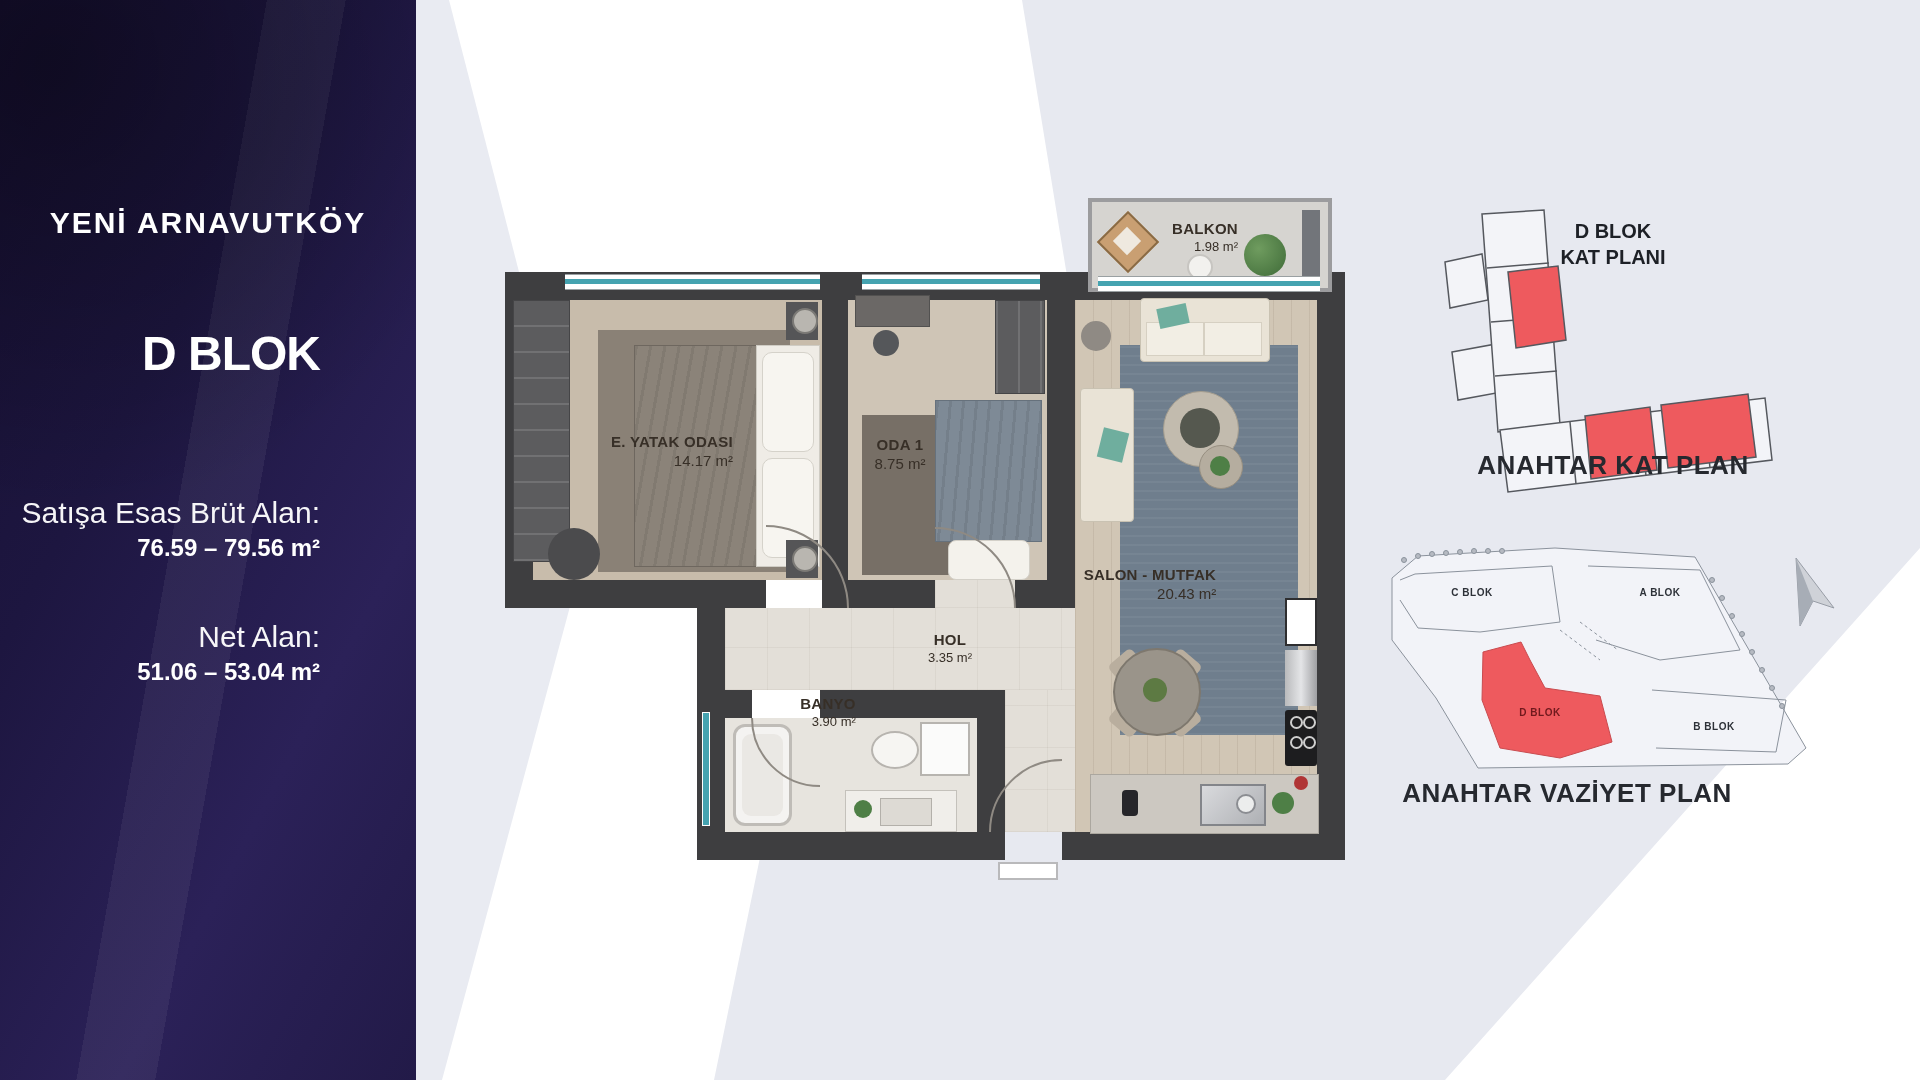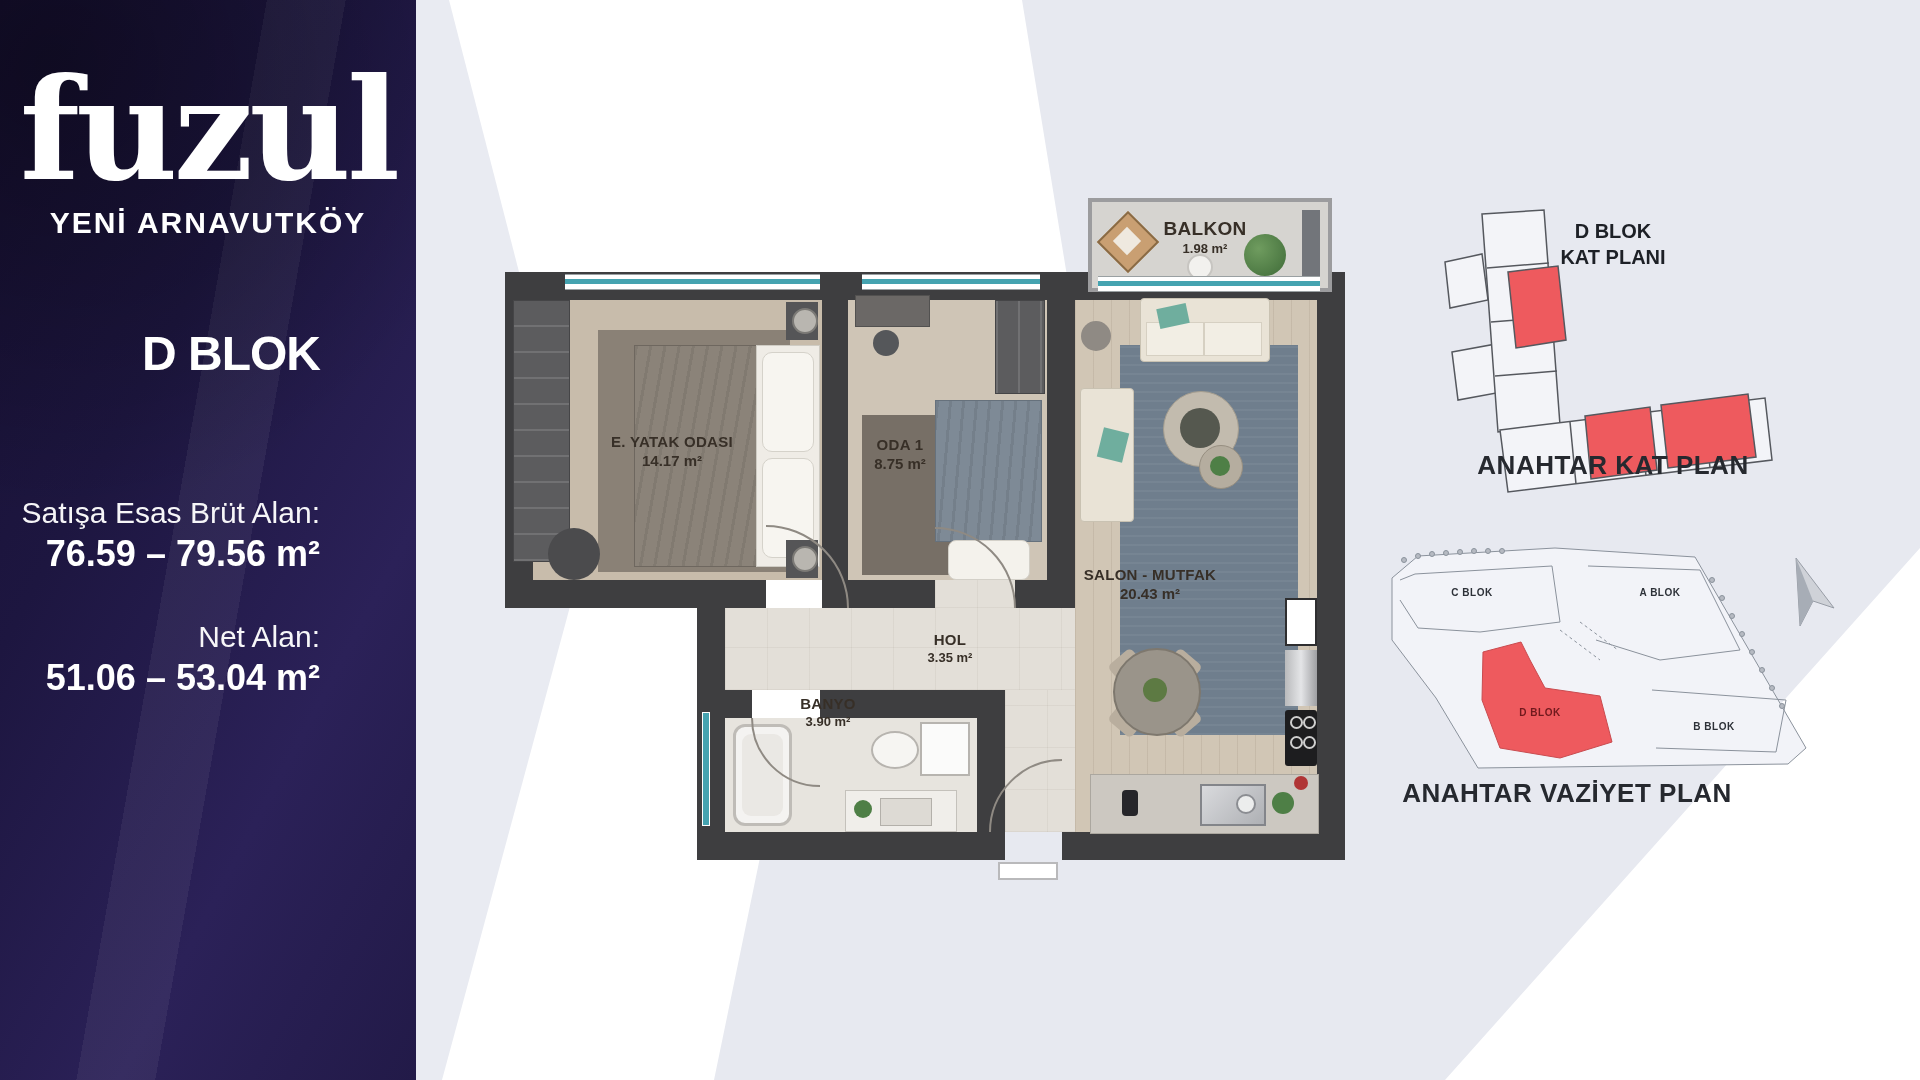--- a/index.html
+++ b/index.html
@@ -20,57 +20,56 @@
     color:#fff;}
   #logo{left:0;top:60px;width:416px;text-align:center;font-family:"DejaVu Serif",serif;
         font-weight:bold;font-size:140px;line-height:1;letter-spacing:-4px;}
   #logo-sub{left:0;top:206px;width:416px;text-align:center;font-weight:bold;
         font-size:30px;letter-spacing:2px;}
   .side-info{right:96px;text-align:right;}
   .blk{top:330px;font-size:48px;font-weight:800;letter-spacing:-1px;line-height:1;}
   .typ{top:390px;font-size:44px;font-weight:800;line-height:1;}
   .typ .sub{font-size:34px;font-weight:500;letter-spacing:1px;}
   .lab{font-size:30px;font-weight:400;color:rgba(255,255,255,.96);line-height:1;}
-  .val{font-size:36px;font-weight:700;line-height:1;}
+  .val{font-size:24px;font-weight:700;line-height:1;}
   .g-lab{top:498px;} .g-val{top:536px;} .n-lab{top:622px;} .n-val{top:660px;}
   
   .wall{position:absolute;background:#3e3e40;}
   .wood{position:absolute;background:#cbc0af;
     background-image:repeating-linear-gradient(90deg,rgba(80,60,40,.10) 0 1px,transparent 1px 16px);}
   .wood2{position:absolute;background:#d1c6b5;
     background-image:repeating-linear-gradient(90deg,rgba(80,60,40,.09) 0 1px,transparent 1px 18px);}
   .tile{position:absolute;background:#e3dfd8;
     background-image:repeating-linear-gradient(0deg,rgba(120,110,95,.08) 0 1px,transparent 1px 42px),
     repeating-linear-gradient(90deg,rgba(120,110,95,.08) 0 1px,transparent 1px 42px);}
   .f{position:absolute;}
   .win{position:absolute;background:#fff;border-top:1px solid #9aa0a2;border-bottom:1px solid #9aa0a2;}
   .win .t{position:absolute;left:0;right:0;top:4px;height:5px;background:#45a3b0;}
   .room-label{position:absolute;text-align:center;color:#372f27;line-height:1.25;transform:translate(-50%,-50%);}
   .room-label .rn{font-size:15px;font-weight:700;letter-spacing:.3px;display:block;}
-  .room-label .ra{font-size:15px;font-weight:700;display:block;}
+  .room-label .ra{font-size:15px;font-weight:400;display:block;text-align:right;}
   .room-label.small .rn{font-size:15px;} .room-label.small .ra{font-size:13px;}
   
   .cap{position:absolute;transform:translate(-50%,0);font-weight:800;color:#26292f;
        font-size:26px;letter-spacing:.5px;white-space:nowrap;}
   .kat-title{position:absolute;transform:translate(-50%,0);font-weight:700;color:#1d2026;
        font-size:20px;line-height:1.3;text-align:center;white-space:nowrap;}
   .site-lab{position:absolute;transform:translate(-50%,-50%);font-weight:700;color:#2d3138;
        font-size:10px;letter-spacing:.5px;white-space:nowrap;}
   .site-lab.red{color:#70191d;}
 </style>
 </head>
 <body>
 
 <div id="canvas">
 
   <div class="abs bg-band-left"></div>
   <div class="abs bg-main"></div>
 
   <div id="sidebar" class="abs">
-    <div id="logo" class="abs">fuzul</div>
     <div id="logo-sub" class="abs">YENİ ARNAVUTKÖY</div>
     <div class="abs side-info blk">D BLOK</div>
     <div class="abs side-info lab g-lab">Satışa Esas Brüt Alan:</div>
     <div class="abs side-info val g-val">76.59 – 79.56 m²</div>
     <div class="abs side-info lab n-lab">Net Alan:</div>
     <div class="abs side-info val n-val">51.06 – 53.04 m²</div>
   </div>
 
   <div class="wood" style="left:533px;top:300px;width:289px;height:280px;background:#c8bcab;"></div>
   <div class="wood" style="left:848px;top:300px;width:199px;height:280px;background:#cfc5b6;"></div>
@@ -228,21 +227,21 @@
       <polygon points="1483,652 1521,642 1530,660 1545,688 1600,696 1612,742 1560,758 1500,748 1482,700" fill="#ee5a5e" stroke="#c94b4f"></polygon>
     </g>
 
     <g>
       <polygon points="1796,558 1834,608 1813,601 1800,626" fill="#cfd2d8" stroke="#989da6" stroke-width="1"></polygon>
       <polygon points="1796,558 1813,601 1800,626" fill="#a7adb6"></polygon>
     </g>
   </svg>
 
   <div class="room-label" style="left:1205px;top:237px;">
-    <span class="rn" style="font-size:19px;">BALKON</span>
+    <span class="rn" style="font-size:15px;">BALKON</span>
     <span class="ra" style="font-size:13px;">1.98 m²</span>
   </div>
   <div class="room-label" style="left:672px;top:452px;">
     <span class="rn">E. YATAK ODASI</span>
     <span class="ra">14.17 m²</span>
   </div>
   <div class="room-label" style="left:900px;top:455px;">
     <span class="rn">ODA 1</span>
     <span class="ra">8.75 m²</span>
   </div>

